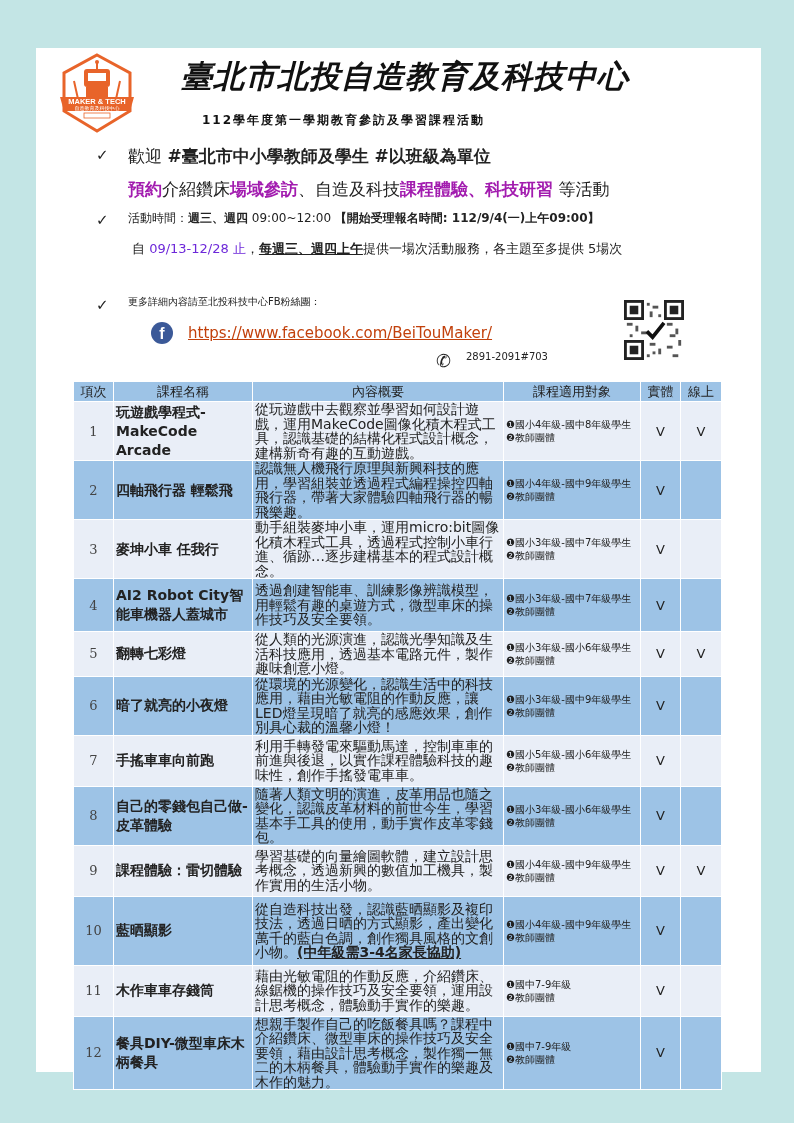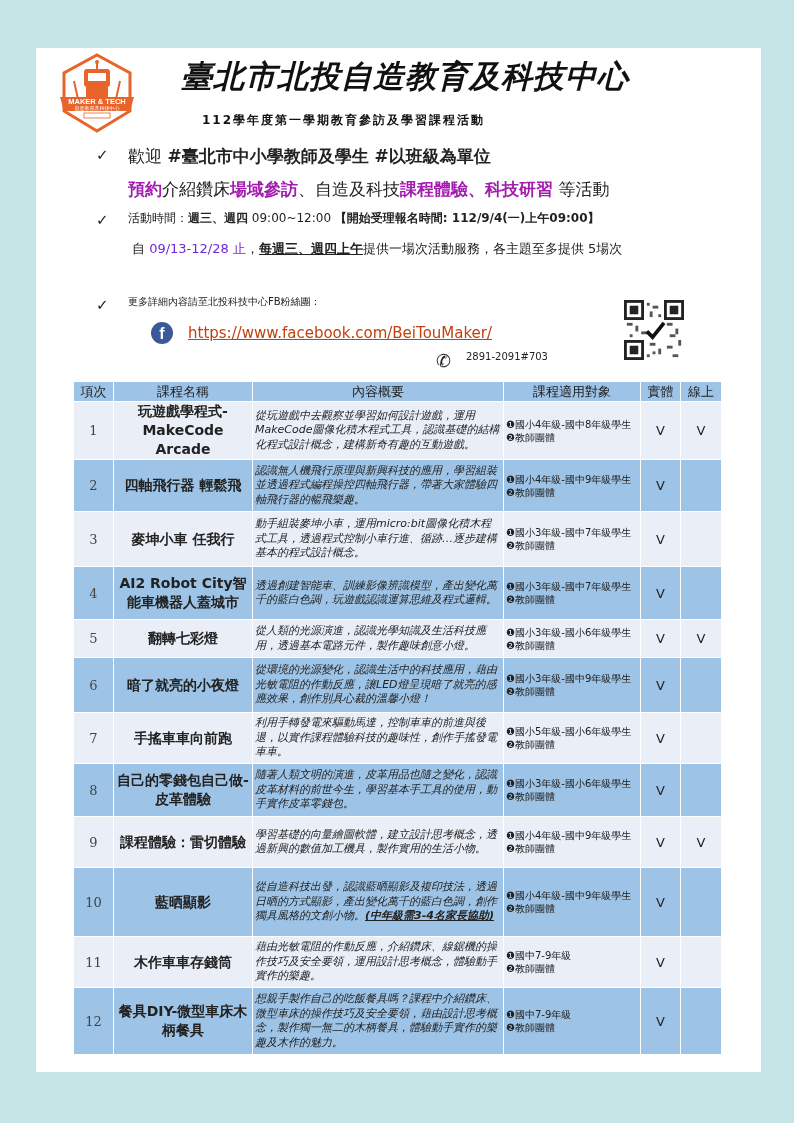--- a/index.html
+++ b/index.html
@@ -45,22 +45,22 @@
   }
   table.courses td, table.courses th {
     border: 1px solid #ffffff; padding: 0 2px; vertical-align: middle;
   }
   table.courses th {
     background: #9dc3e6; font-weight: normal; font-size: 13px; height: 19px;
   }
   tr.odd td { background: #e9eef7; }
   tr.even td { background: #9dc3e6; }
   td.num { text-align: center; font-family: "DejaVu Serif", serif; font-size: 13px; color: #444; }
-  td.name { text-align: center; font-weight: bold; font-size: 14px; line-height: 19px; }
-  td.desc { font-size: 11px; line-height: 14.5px; padding-left: 3px; font-style: italic; }
+  td.name { text-align: left; font-weight: bold; font-size: 14px; line-height: 19px; }
+  td.desc { font-size: 14px; line-height: 14.5px; padding-left: 3px; }
   td.target { font-size: 10px; line-height: 13px; }
   td.mark { text-align: center; font-size: 13px; }
   .note { font-weight: bold; text-decoration: underline; }
 </style>
 </head>
 <body>
 
 <div class="page">
 
   <svg class="logo" viewBox="0 0 74 80">
@@ -191,21 +191,21 @@
         <td class="target">
             <div>❶國小3年級-國中7年級學生</div>
             <div>❷教師團體</div>
           </td>
         <td class="mark">V</td>
         <td class="mark"></td>
       </tr>
       <tr class="even" style="height:53px">
         <td class="num">4</td>
         <td class="name">AI2 Robot City智能車機器人蓋城市</td>
-        <td class="desc">透過創建智能車、訓練影像辨識模型，產出變化萬千的藍白色調，玩遊戲認識運算思維及程式邏輯。</td>
+        <td class="desc">透過創建智能車、訓練影像辨識模型，用輕鬆有趣的桌遊方式，微型車床的操作技巧及安全要領。</td>
         <td class="target">
             <div>❶國小3年級-國中7年級學生</div>
             <div>❷教師團體</div>
           </td>
         <td class="mark">V</td>
         <td class="mark"></td>
       </tr>
       <tr class="odd" style="height:38px">
         <td class="num">5</td>
         <td class="name">翻轉七彩燈</td>

